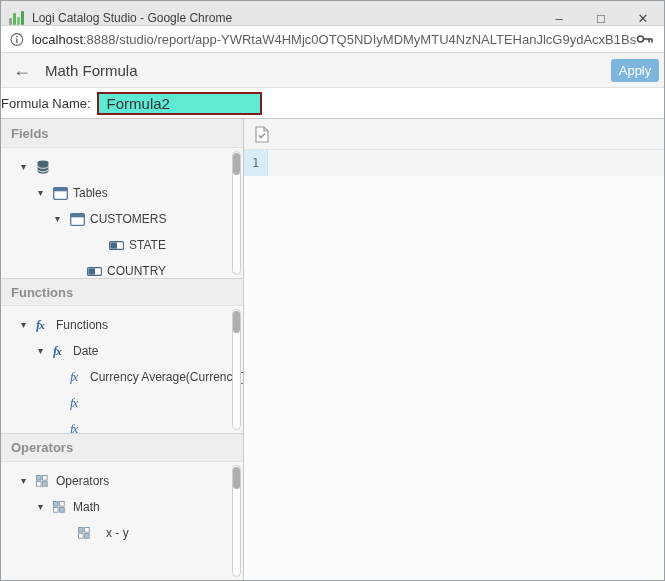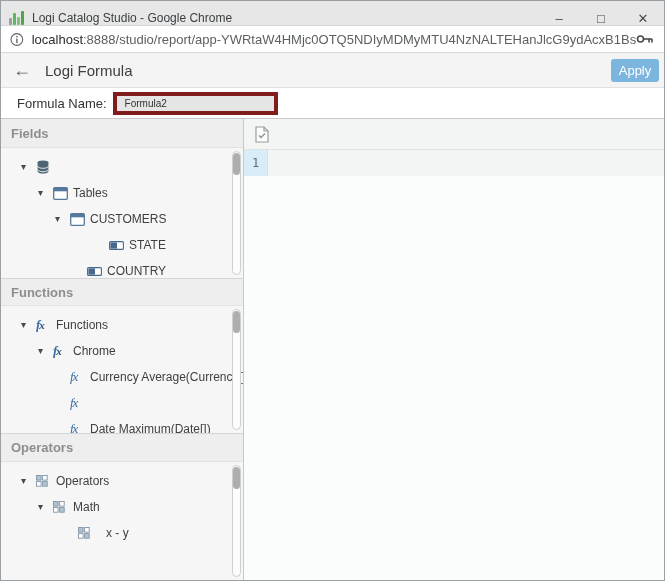--- a/index.html
+++ b/index.html
@@ -20,23 +20,23 @@
   .url-text b { color:#2b2b2b; font-weight:normal; }
   .key-icon { margin-left:auto; flex:none; }
 
   
   .page-header { height:35px; background:#f4f4f4; border-bottom:1px solid #e0e0e0; display:flex; align-items:center; padding:0 5px 0 12px; flex:none; }
   .back-arrow { font-size:18px; color:#5f6368; margin-right:14px; line-height:1; cursor:default; }
   .page-title { font-size:15px; color:#3c4043; }
   .apply-btn { margin-left:auto; background:#7cb6df; color:#ffffff; font-size:13px; border:none; border-radius:3px; width:48px; height:23px; font-family:inherit; }
 
   
-  .formula-row { height:31px; background:#ffffff; border-bottom:1px solid #c9c9c9; display:flex; align-items:center; padding-left:16px; flex:none; }
+  .formula-row { height:31px; background:#ffffff; border-bottom:1px solid #c9c9c9; display:flex; align-items:center; padding-left:0; flex:none; }
   .formula-label { font-size:13px; color:#333; margin-right:6px; }
-  .formula-input { width:165px; height:23px; border:4px solid #7f1d1d; font-size:10px; color:#333; padding:0 8px; font-family:inherit; background:#e5e5e5; }
+  .formula-input { width:165px; height:23px; border:2px solid #7f1d1d; font-size:15px; color:#333; padding:0 8px; font-family:inherit; background:#5eead4; }
 
   
   .main { flex:1; display:flex; min-height:0; }
   .left-panel { width:243px; flex:none; border-right:1px solid #c9c9c9; background:#f6f6f6; display:flex; flex-direction:column; min-height:0; }
   .section-header { background:#eeeeee; border-top:1px solid #d5d5d5; border-bottom:1px solid #e2e2e2; color:#8e8e8e; font-weight:bold; font-size:13px; padding-left:10px; display:flex; align-items:center; flex:none; }
   .section-header.first { border-top:none; }
   .tree { position:relative; overflow:hidden; background:#f6f6f6; flex:none; padding-top:6px; }
   .tree-row { height:26px; display:flex; align-items:center; font-size:12px; color:#3f3f3f; white-space:nowrap; overflow:hidden; cursor:default; }
   .twist { width:15px; flex:none; font-size:10px; color:#4a4a4a; line-height:1; }
   .ticon { width:17px; flex:none; display:flex; align-items:flex-start; }
@@ -84,21 +84,21 @@
     <svg class="key-icon" width="18" height="12" viewBox="0 0 18 12">
       <circle cx="4.5" cy="6" r="3" fill="none" stroke="#4a4a4a" stroke-width="1.6"></circle>
       <line x1="7.5" y1="6" x2="16" y2="6" stroke="#4a4a4a" stroke-width="1.6"></line>
       <line x1="13" y1="6" x2="13" y2="9.5" stroke="#4a4a4a" stroke-width="1.6"></line>
       <line x1="16" y1="6" x2="16" y2="9.5" stroke="#4a4a4a" stroke-width="1.6"></line>
     </svg>
   </div>
 
   <div class="page-header">
     <span class="back-arrow">←</span>
-    <span class="page-title">Logi Formula</span>
+    <span class="page-title">Math Formula</span>
     <button class="apply-btn">Apply</button>
   </div>
 
   <div class="formula-row">
     <span class="formula-label">Formula Name:</span>
     <input class="formula-input" type="text" value="Formula2" style="">
   </div>
 
   <div class="main">
     <div class="left-panel">
@@ -175,41 +175,40 @@
               <span class="ticon">
                 <span class="fxi">f<span style="font-size:11px;color:#2c4f74;">x</span></span>
               </span>
               <span class="tlabel">Functions</span>
             </div>
             <div class="tree-row" style="padding-left: 37px;">
               <span class="twist">▾</span>
               <span class="ticon">
                 <span class="fxi">f<span style="font-size:11px;color:#2c4f74;">x</span></span>
               </span>
-              <span class="tlabel">Chrome</span>
+              <span class="tlabel">Date</span>
             </div>
             <div class="tree-row" style="padding-left: 54px;">
               <span class="twist"></span>
               <span class="ticon">
                 <span class="fxi" style="font-weight:normal;">fx</span>
               </span>
               <span class="tlabel">Currency Average(Currency[])</span>
             </div>
             <div class="tree-row" style="padding-left: 54px;">
               <span class="twist"></span>
               <span class="ticon">
                 <span class="fxi" style="font-weight:normal;">fx</span>
               </span>
             </div>
             <div class="tree-row" style="padding-left: 54px;">
               <span class="twist"></span>
               <span class="ticon">
                 <span class="fxi" style="font-weight:normal;">fx</span>
               </span>
-              <span class="tlabel">Date Maximum(Date[])</span>
             </div>
           </div>
         <div class="scrollbar">
             <div class="scroll-thumb"></div>
           </div>
       </div>
 
       <div class="section-header" style="height:29px;">
         <span>Operators</span>
       </div>

